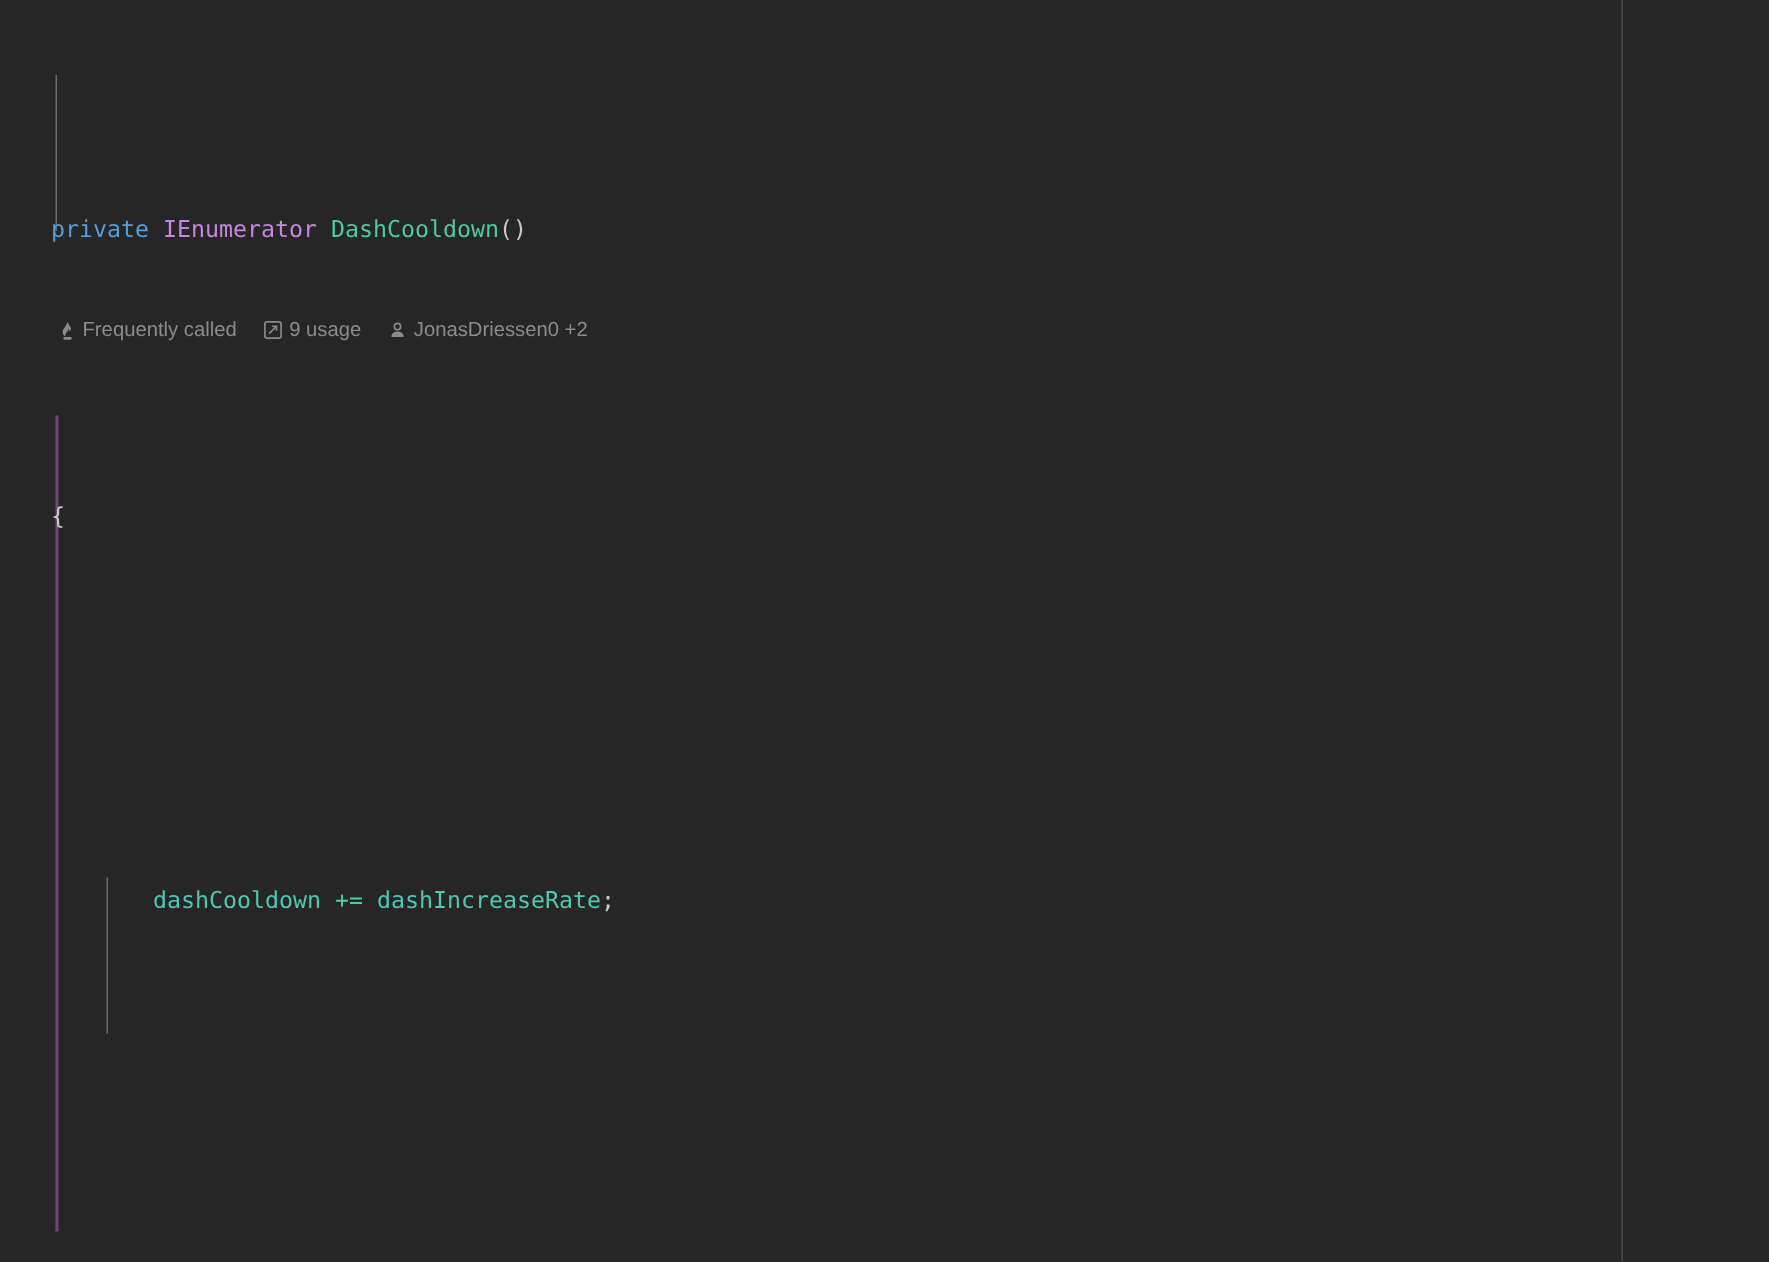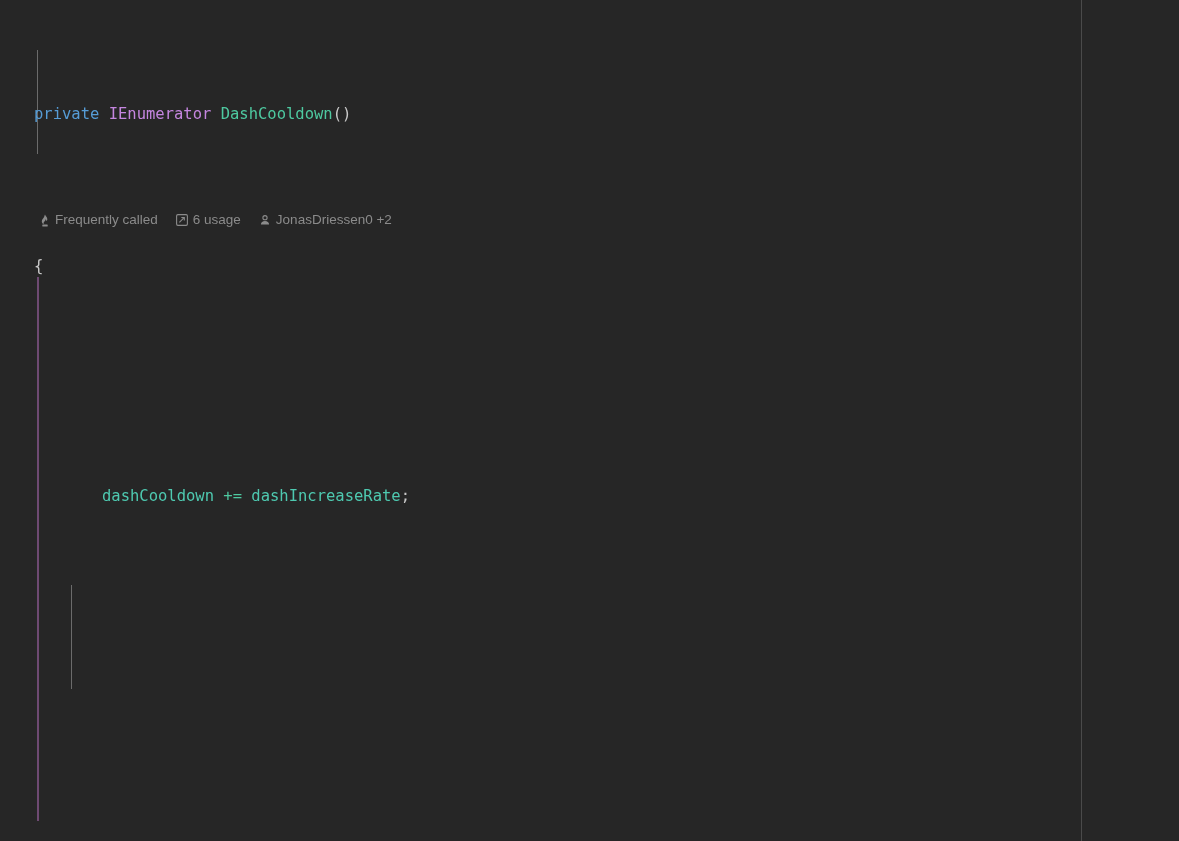--- a/index.html
+++ b/index.html
@@ -41,20 +41,21 @@
     font-family: "DejaVu Sans Mono", monospace;
     font-size: 15.5px;
     line-height: 25.4px;
     white-space: pre;
     letter-spacing: 0px;
   }
   .line {
     height: 25.4px;
     white-space: pre;
     position: relative;
+    margin-top: 39px;
   }
 
   
   .guide {
     position: absolute;
     width: 1px;
     background: #6b6b6b;
     z-index: 0;
   }
   .guide.active {
@@ -116,21 +117,21 @@
 
     
     <div class="line" style="top:0px;"><span style="display:inline-block;width:34px;"></span><span class="kw">private</span> <span class="type">IEnumerator</span> <span class="method">DashCooldown</span><span class="punct">()</span></div>
 
     
     <div class="line" style="top:25.4px;"><span style="display:inline-block;width:34px;"></span><span class="brace">{</span></div>
 
     
 
     
-    <div class="line" style="top:78px;"><span style="display:inline-block;width:102px;"></span><span class="field">dashCooldown</span> <span class="op">+=</span> <span class="field">dashIncreaseRate</span><span class="punct">;</span></div>
+    <div class="line" style="top:65px;"><span style="display:inline-block;width:102px;"></span><span class="field">dashCooldown</span> <span class="op">+=</span> <span class="field">dashIncreaseRate</span><span class="punct">;</span></div>
 
     
     <div class="line" style="top:101.6px;"></div>
 
     
     
 
     
     
 
@@ -149,21 +150,21 @@
         <span class="cl-label">Frequently called</span>
       </span>
       <span class="cl-item">
         <span class="cl-icon">
           <svg width="12" height="12" viewBox="0 0 12 12">
             <rect x="0.6" y="0.6" width="10.8" height="10.8" rx="1.3" fill="none" stroke="#8b8b8b" stroke-width="1.1"></rect>
             <path d="M3.4 8.4 L8.1 3.7" stroke="#8b8b8b" stroke-width="1.1"></path>
             <path d="M5.3 3.5 L8.3 3.5 L8.3 6.5" fill="none" stroke="#8b8b8b" stroke-width="1.1"></path>
           </svg>
         </span>
-        <span class="cl-label">6 usage</span>
+        <span class="cl-label">9 usage</span>
       </span>
       <span class="cl-item">
         <span class="cl-icon">
           <svg width="12" height="12" viewBox="0 0 12 12">
             <circle cx="6" cy="3.7" r="2.1" fill="none" stroke="#8b8b8b" stroke-width="1.1"></circle>
             <path d="M1.9 10.6 C1.9 8.3 3.7 7 6 7 C8.3 7 10.1 8.3 10.1 10.6 Z" fill="#8b8b8b"></path>
           </svg>
         </span>
         <span class="cl-label">JonasDriessen0 +2</span>
       </span>

